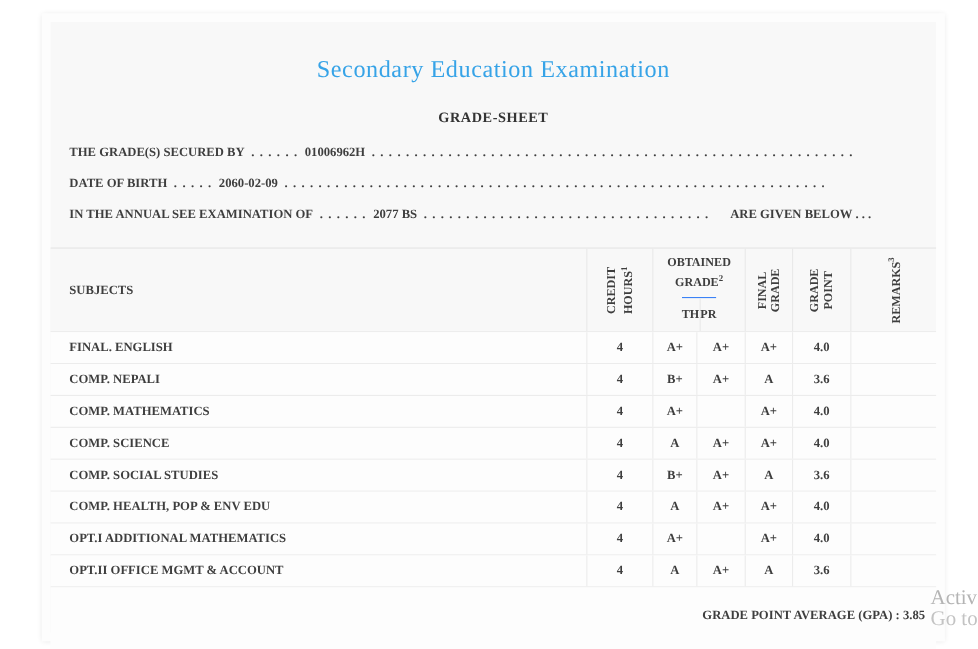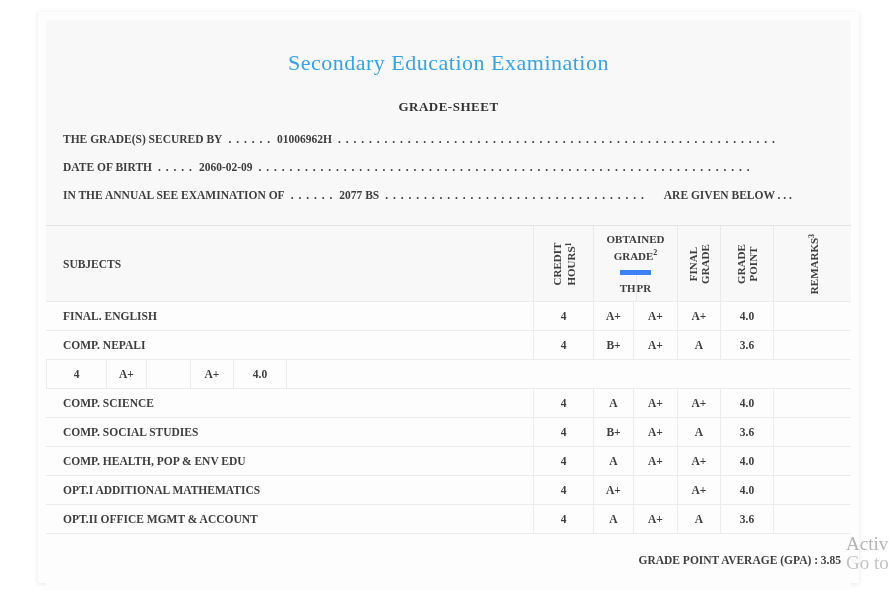--- a/index.html
+++ b/index.html
@@ -32,21 +32,21 @@
   .thead { display:flex; height:77px; border-top:1px solid #e4e4e4; border-bottom:1px solid #ececec;
     background:#f8f8f8; color:#3e3e3e; }
   .thead .hcell { border-left:1px solid #e9e9e9; position:relative; }
   .c-subject { flex:1; display:flex; align-items:center; padding-left:17px; border-left:none !important;
     font-size:11.5px; font-weight:700; }
   .c-credit { width:60px; } .c-th { width:40px; } .c-pr { width:44px; }
   .c-final { width:43px; } .c-point { width:53px; } .c-remarks { width:78px; }
   .c-obtained { width:84px; display:flex; flex-direction:column;align-items:center; }
   .obt-top { flex:1; display:flex; flex-direction:column; align-items:center; justify-content:center;
     font-size:11px; font-weight:700; line-height:13px; }
-  .obt-bottom { height:31px; border-top:5px solid #3b82f6; display:flex; }
+  .obt-bottom { height:31px; border-top:1px solid #3b82f6; display:flex; }
   .obt-sub { flex:1; display:flex; align-items:center; justify-content:center;
     font-size:11px; font-weight:700; }
   .obt-sub + .obt-sub { border-left:1px solid #e9e9e9; }
   .rot { position:absolute; left:50%; top:50%; width:76px;
     transform:translate(-50%,-50%) rotate(-90deg); text-align:center;
     font-size:11px; font-weight:700; line-height:12px; }
   sup { font-size:8px; }
 
   .trow { display:flex; height:29px; border-bottom:1px solid #ececec; background:#fdfdfd;
     color:#3e3e3e; font-size:11.5px; font-weight:700; }
@@ -146,20 +146,21 @@
       <div class="trow">
         <div class="cell subj">COMP. NEPALI</div>
         <div class="cell c-credit">4</div>
         <div class="cell c-th">B+</div>
         <div class="cell c-pr">A+</div>
         <div class="cell c-final">A</div>
         <div class="cell c-point">3.6</div>
         <div class="cell c-remarks"></div>
       </div>
       <div class="trow">
+        <div class="cell subj">COMP. MATHEMATICS</div>
         <div class="cell c-credit">4</div>
         <div class="cell c-th">A+</div>
         <div class="cell c-pr"></div>
         <div class="cell c-final">A+</div>
         <div class="cell c-point">4.0</div>
         <div class="cell c-remarks"></div>
       </div>
       <div class="trow">
         <div class="cell subj">COMP. SCIENCE</div>
         <div class="cell c-credit">4</div>

